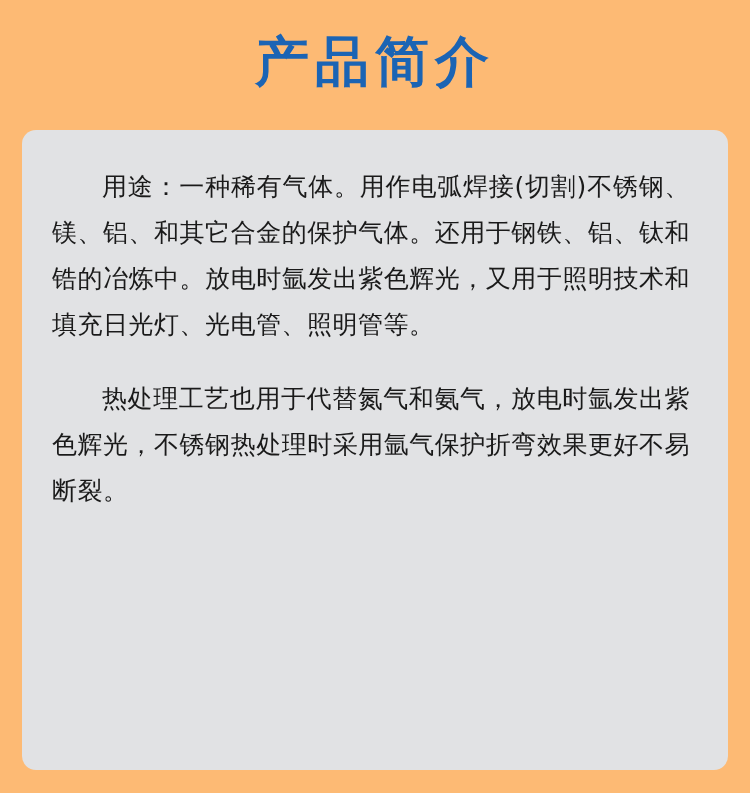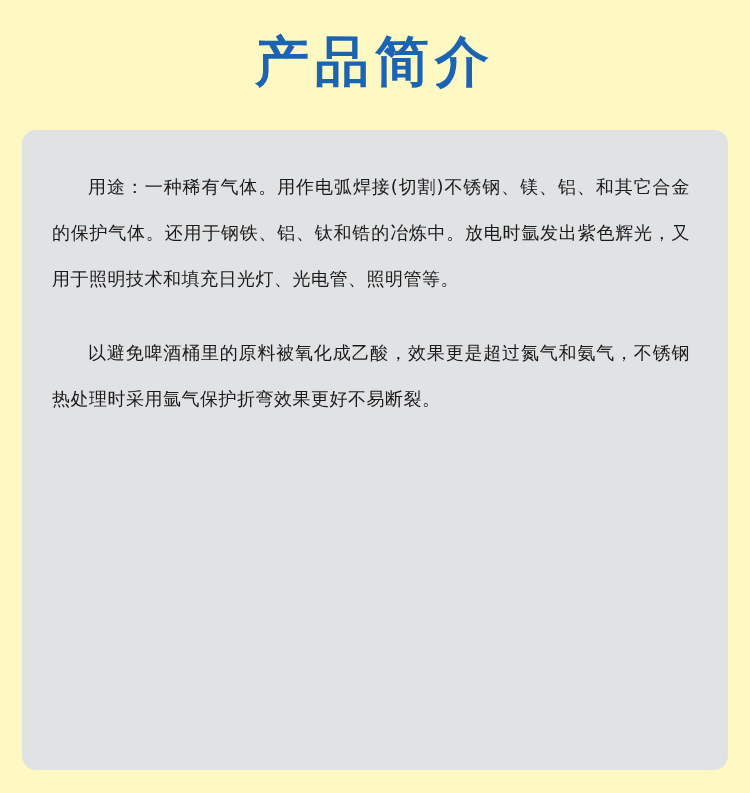--- a/index.html
+++ b/index.html
@@ -10,21 +10,21 @@
     width: 750px;
     height: 793px;
     background: #ffffff;
     font-family: "DejaVu Sans", "Liberation Sans", sans-serif;
     overflow: hidden;
   }
   .page {
     position: relative;
     width: 750px;
     height: 793px;
-    background: #fef9c3;
+    background: #fdba74;
     box-sizing: border-box;
   }
   .title {
     text-align: center;
     color: #1b64b4;
     font-size: 54px;
     font-weight: bold;
     letter-spacing: 6px;
     padding-top: 28px;
     line-height: 1.25;
@@ -33,36 +33,36 @@
   .panel {
     margin: 34px 22px 0 22px;
     background: #e1e2e4;
     border-radius: 14px;
     min-height: 640px;
     box-sizing: border-box;
     padding: 34px 30px 40px 30px;
   }
   .para {
     color: #1a1a1a;
-    font-size: 18px;
+    font-size: 25px;
     line-height: 46px;
     text-align: justify;
     text-indent: 2em;
     margin: 0 8px 28px 0;
     letter-spacing: 0.5px;
   }
   .para:last-child {
     margin-bottom: 0;
   }
 </style>
 </head>
 <body>
 
 <div class="page">
 
   <div class="title">产品简介</div>
 
   <div class="panel">
     <p class="para">用途：一种稀有气体。用作电弧焊接(切割)不锈钢、镁、铝、和其它合金的保护气体。还用于钢铁、铝、钛和锆的冶炼中。放电时氩发出紫色辉光，又用于照明技术和填充日光灯、光电管、照明管等。</p>
-    <p class="para">以避免啤酒桶里的原料被氧化成乙酸，效果更是超过氮气和氨气，不锈钢热处理时采用氩气保护折弯效果更好不易断裂。</p>
+    <p class="para">热处理工艺也用于代替氮气和氨气，放电时氩发出紫色辉光，不锈钢热处理时采用氩气保护折弯效果更好不易断裂。</p>
   </div>
 
 </div>
 
 </body></html>

